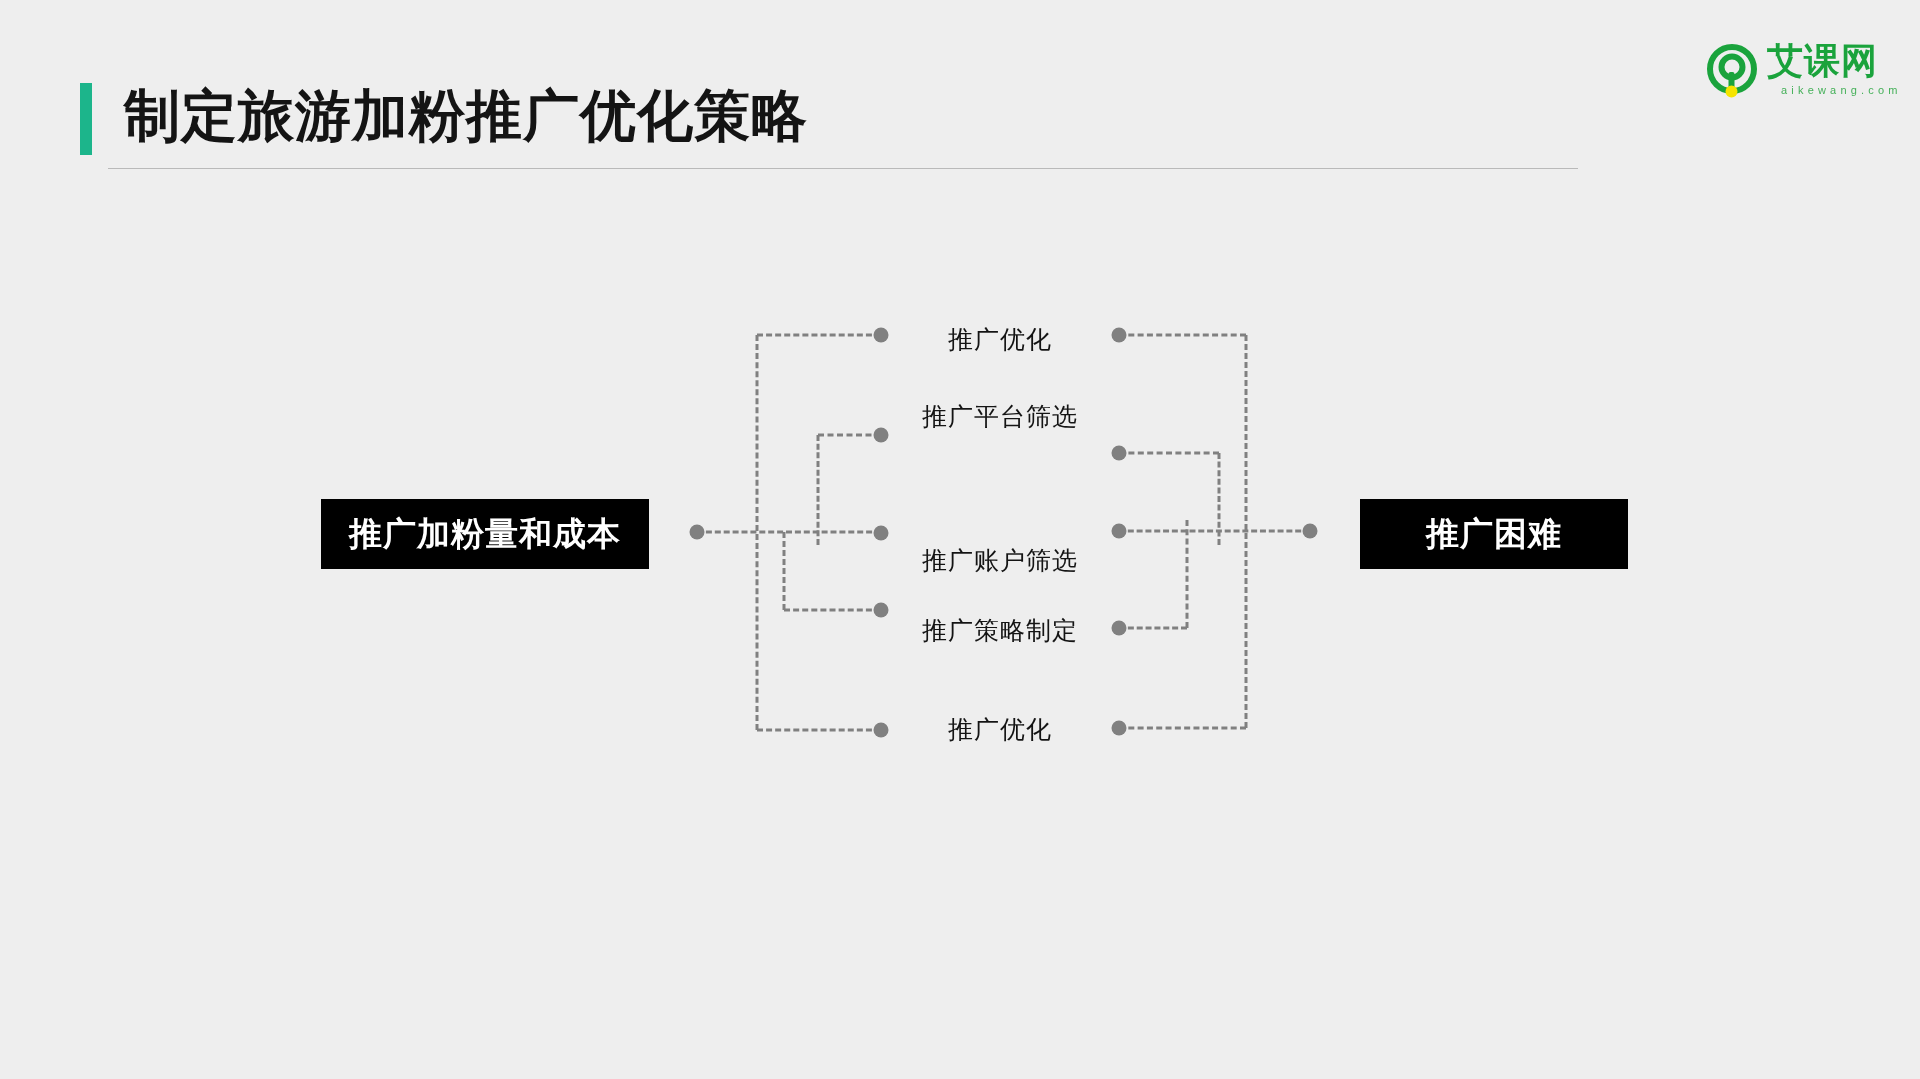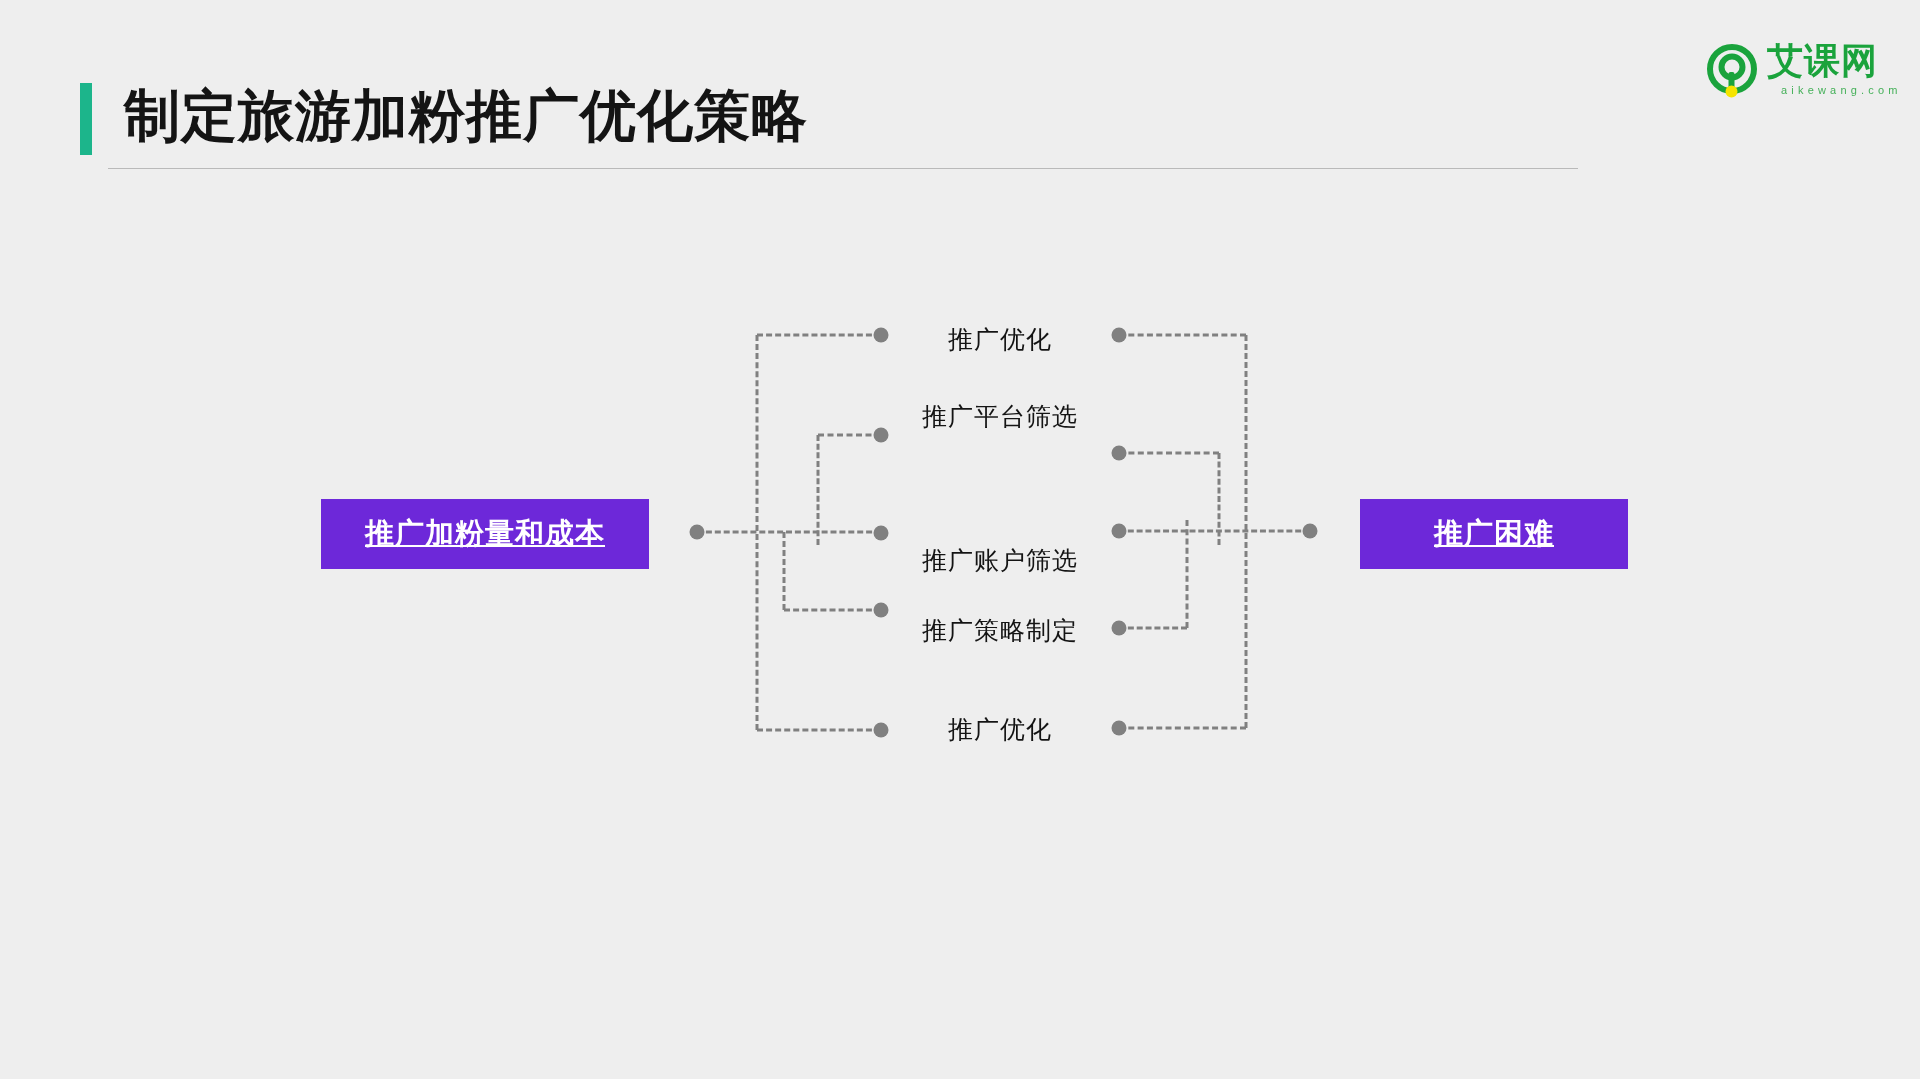--- a/index.html
+++ b/index.html
@@ -44,26 +44,25 @@
   }
   #logo-sub {
     position:absolute; left:64px; top:44px;
     font-size:11px; color:#44b058;
     letter-spacing:4.2px; line-height:13px; white-space:nowrap;margin-left:12px;
   }
 
   
   .endbox {
     position:absolute;
-    background:#6d28d9;
+    background:#000000;
     color:#ffffff;
-    font-size:29px; font-weight:bold;
+    font-size:33px; font-weight:bold;
     display:flex; align-items:center; justify-content:center;
     letter-spacing:1px;
-    text-decoration:underline;
   }
   #box-left  { left:321px;  top:499px; width:328px; height:70px; }
   #box-right { left:1360px; top:499px; width:268px; height:70px; }
 
   
   .node-label {
     position:absolute;
     font-size:25px; font-weight:normal;
     color:#141414; letter-spacing:1px;
     white-space:nowrap;

